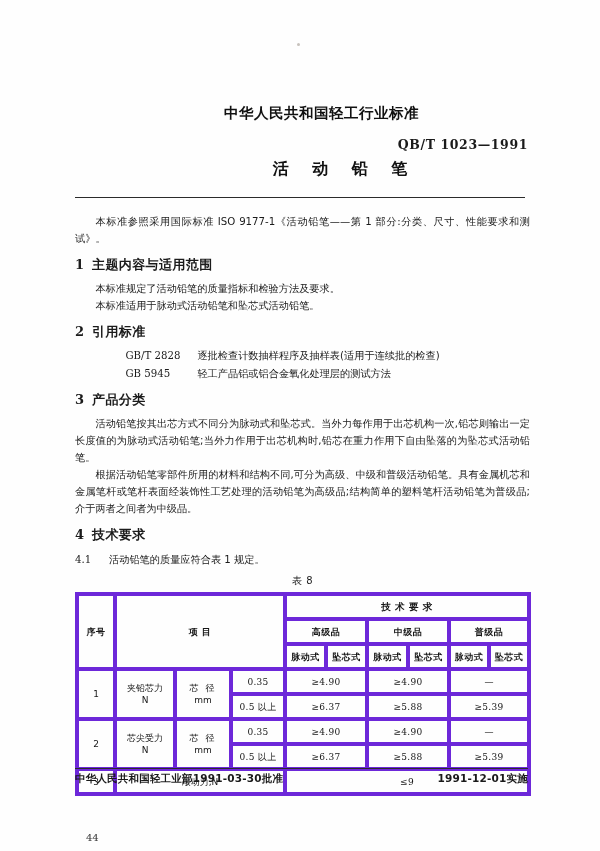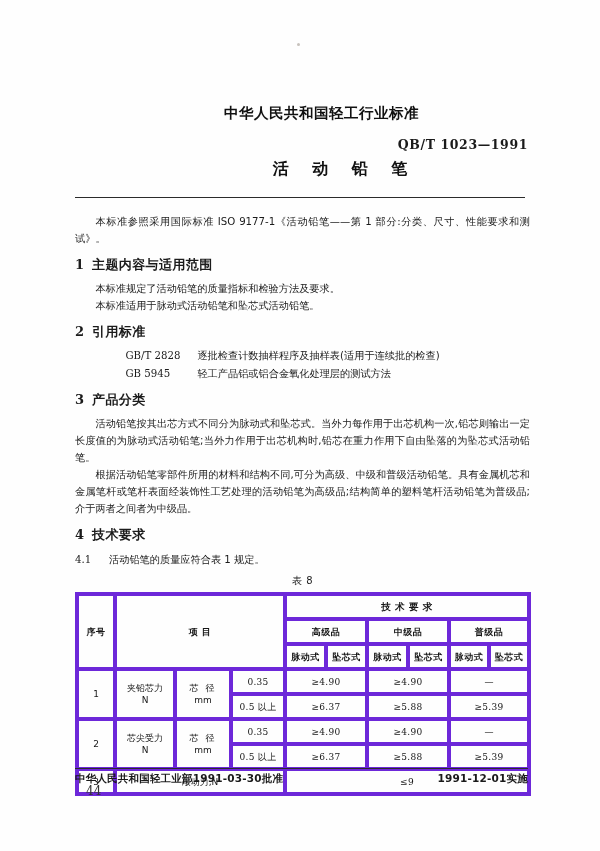--- a/index.html
+++ b/index.html
@@ -173,22 +173,22 @@
     justify-content: space-between;
     align-items: flex-end;
     font-size: 10.5px;
     font-weight: bold;
   }
   .footer .left { letter-spacing: .2px; }
   .footer .right { letter-spacing: .2px; }
   .page-no {
     position: absolute;
     left: 86px;
-    top: 784px;
-    font-size: 12px;
+    top: 832px;
+    font-size: 10px;
     font-family: "DejaVu Serif", "Liberation Serif", serif;
     color: #333;
   }
 </style>
 </head>
 <body>
 
 <div class="page">
 
   <div class="speck"></div>

